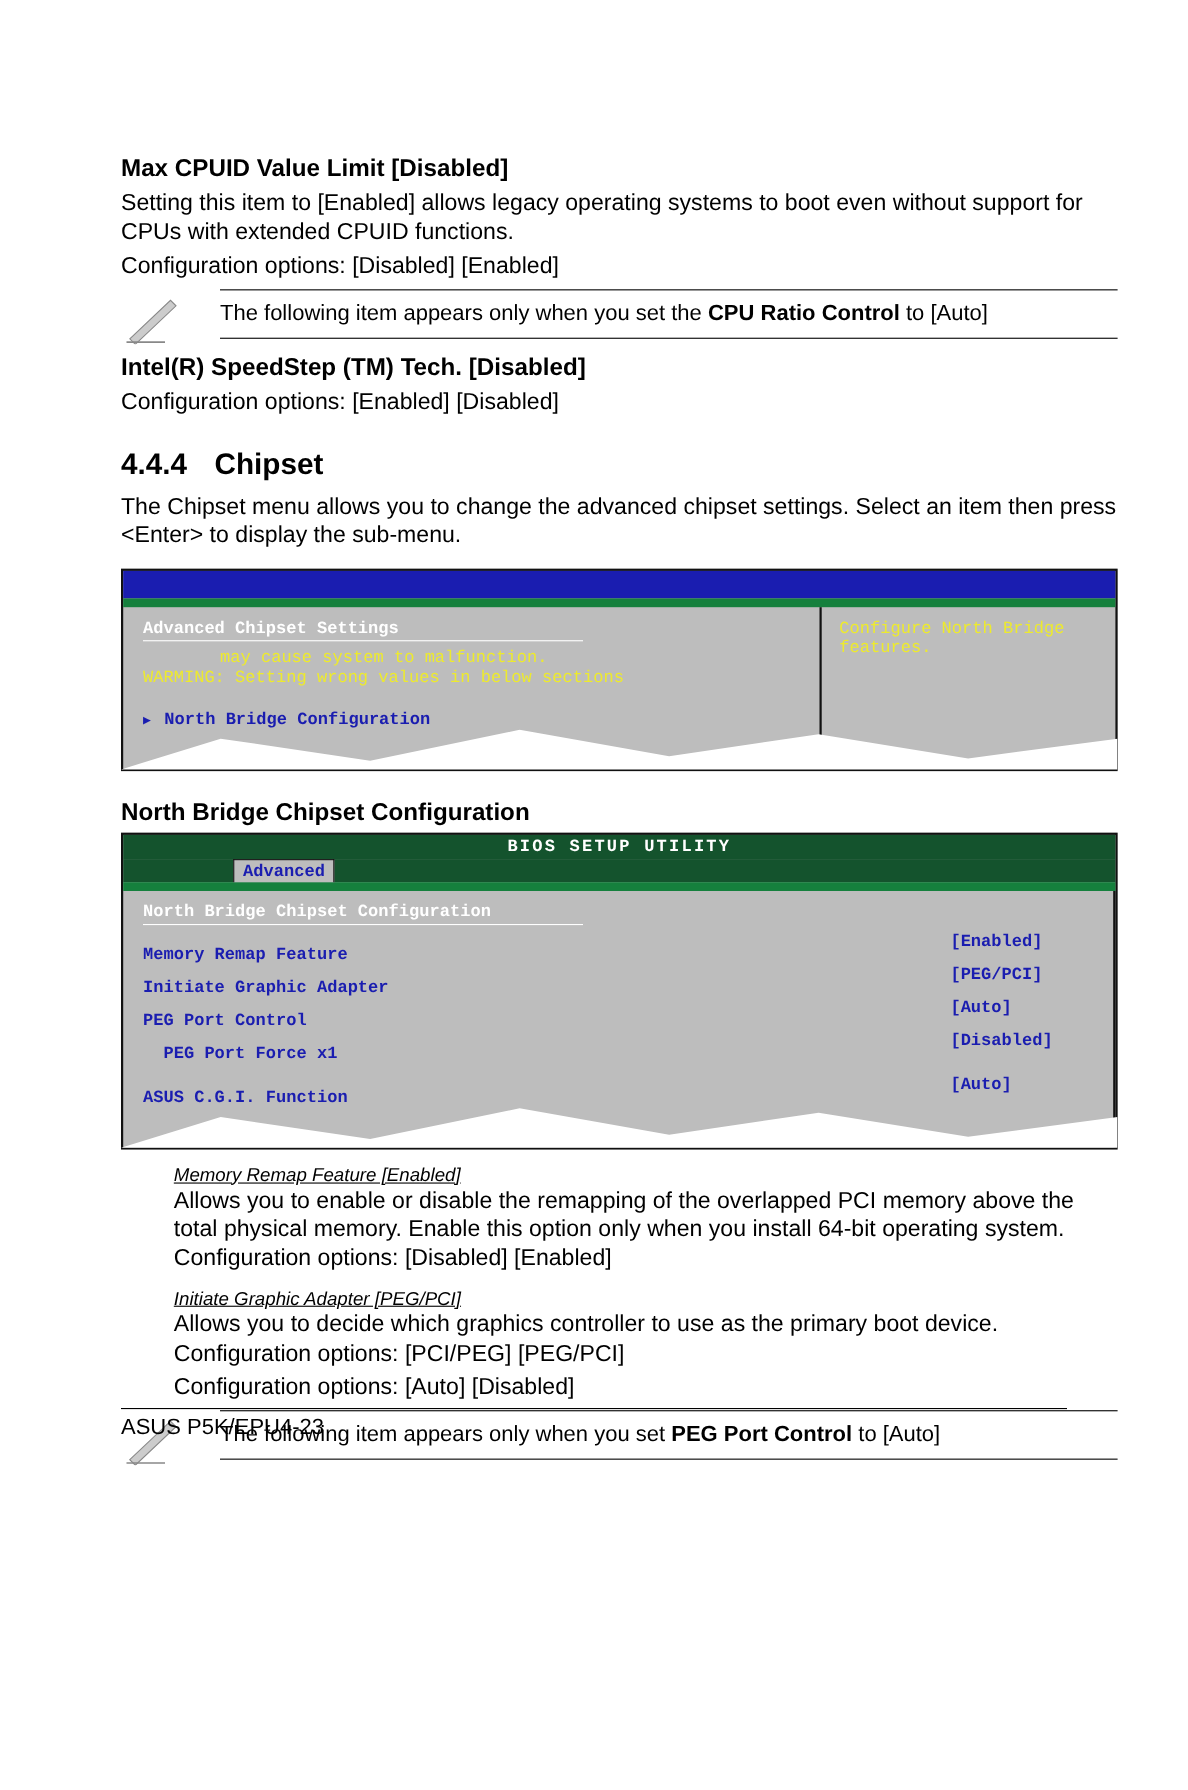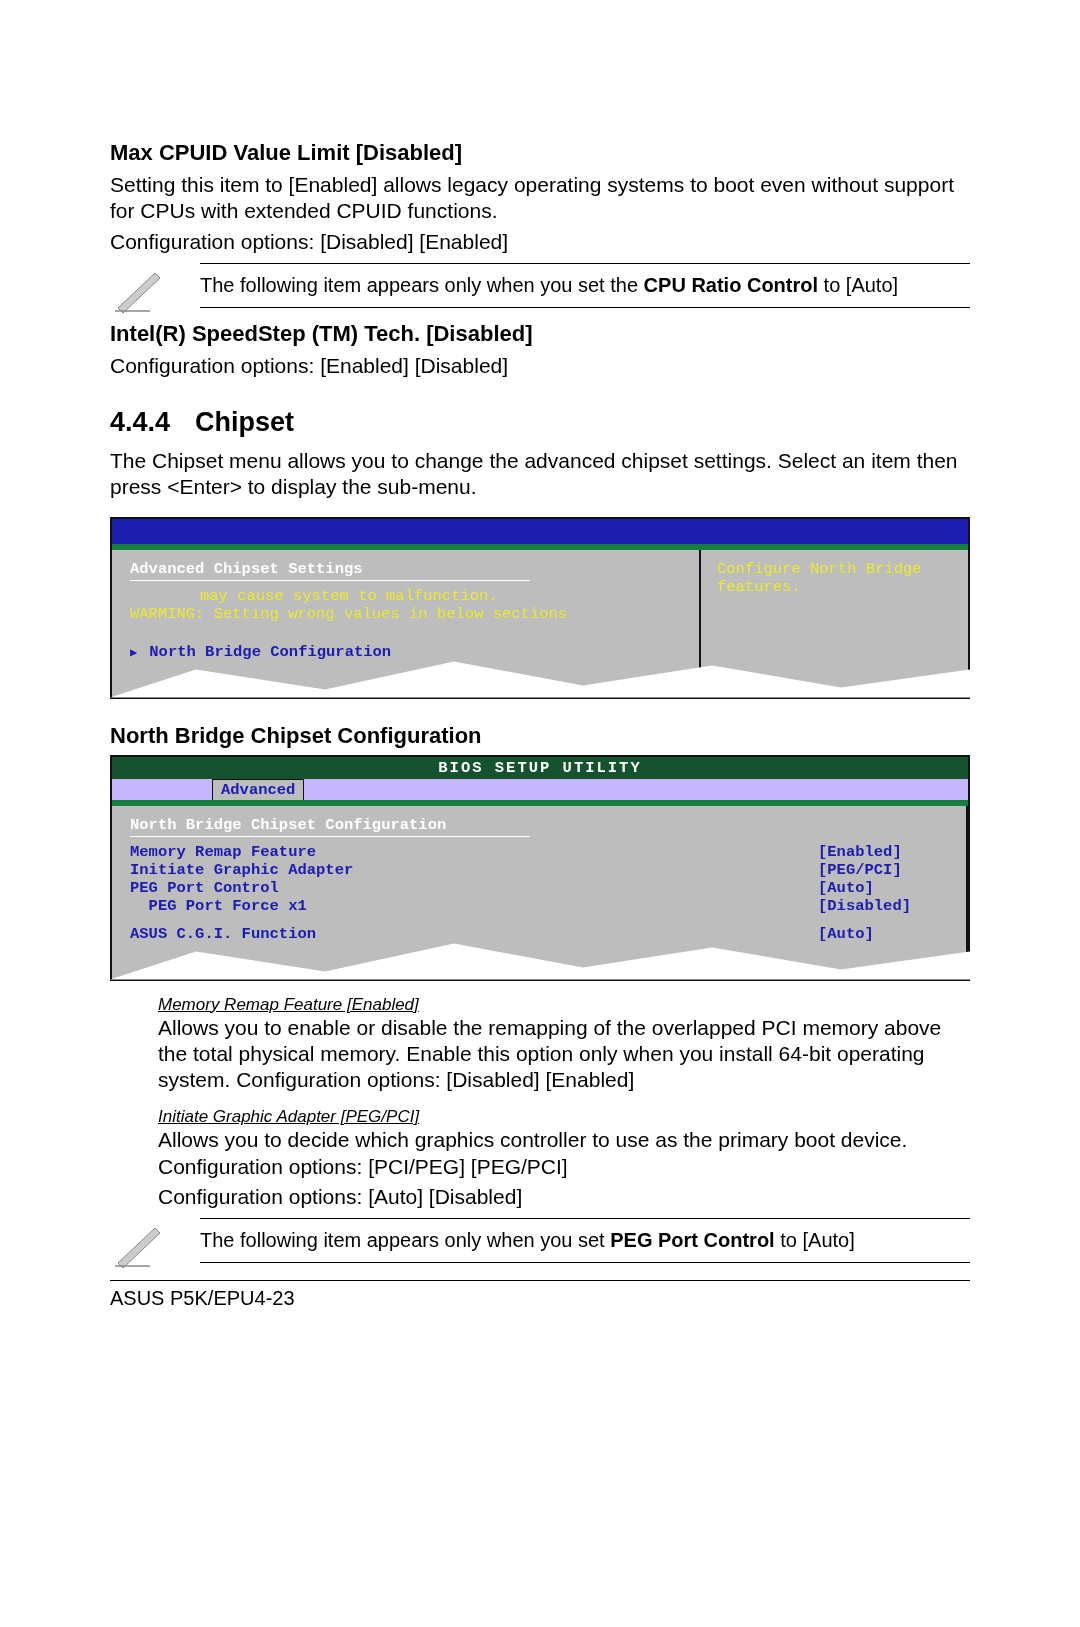--- a/index.html
+++ b/index.html
@@ -5,21 +5,21 @@
   body {
     margin: 0;
     padding: 0;
     font-family: Arial, Helvetica, sans-serif;
     background: #fff;
     color: #000;
   }
   .page {
     width: 1080px;
     height: 1410px;
-    padding: 140px 110px 0 110px;
+    padding: 140px 64px 0 110px;
     box-sizing: border-box;
     position: relative;
   }
   .heading-bold {
     font-weight: bold;
     font-size: 22px;
     margin-bottom: 6px;
   }
   .body-text {
     font-size: 21px;
@@ -64,21 +64,21 @@
     font-family: "Courier New", monospace;
     font-size: 15.5px;
     position: relative;
   }
   .bios-topbar {
     background: #1a1db0;
     height: 25px;
   }
   .bios-body {
     display: flex;
-    border-top: 6px solid #15803d;
+    border-top: 8px solid #15803d;
   }
   .bios-left, .bios-left2 {
     flex: 1;
     padding: 10px 18px 36px 18px;
     border-right: 2px solid #111;
     position: relative;
   }
   .bios-right, .bios-right2 {
     width: 235px;
     padding: 10px 16px 36px 16px;
@@ -128,36 +128,36 @@
   }
   .bios-title2 {
     background: #14532d;
     color: #fff;
     text-align: center;
     font-weight: bold;
     padding: 2px 0;
     letter-spacing: 2px;
   }
   .bios-tabrow {
-    background: #c4b5fd;
+    background: #14532d;
     display: flex;
     padding-left: 100px;
   }
   .bios-tab {
     background: #bdbdbd;
     color: #1a1db0;
     font-weight: bold;
     padding: 1px 8px;
     border: 1px solid #111;
     border-bottom: none;
   }
   .bios-row {
     display: flex;
   }
-  .bios-row .lbl { flex: 1; }
+  .bios-row .lbl { flex: 1; margin-top: 12px; }
   .bios-row .val { width: 130px; }
   .opt-header {
     background: #1a1db0;
     color: #fff;
     text-align: center;
     padding: 1px 0;
     margin-bottom: 6px;
   }
   .sub-item-title {
     font-style: italic;

